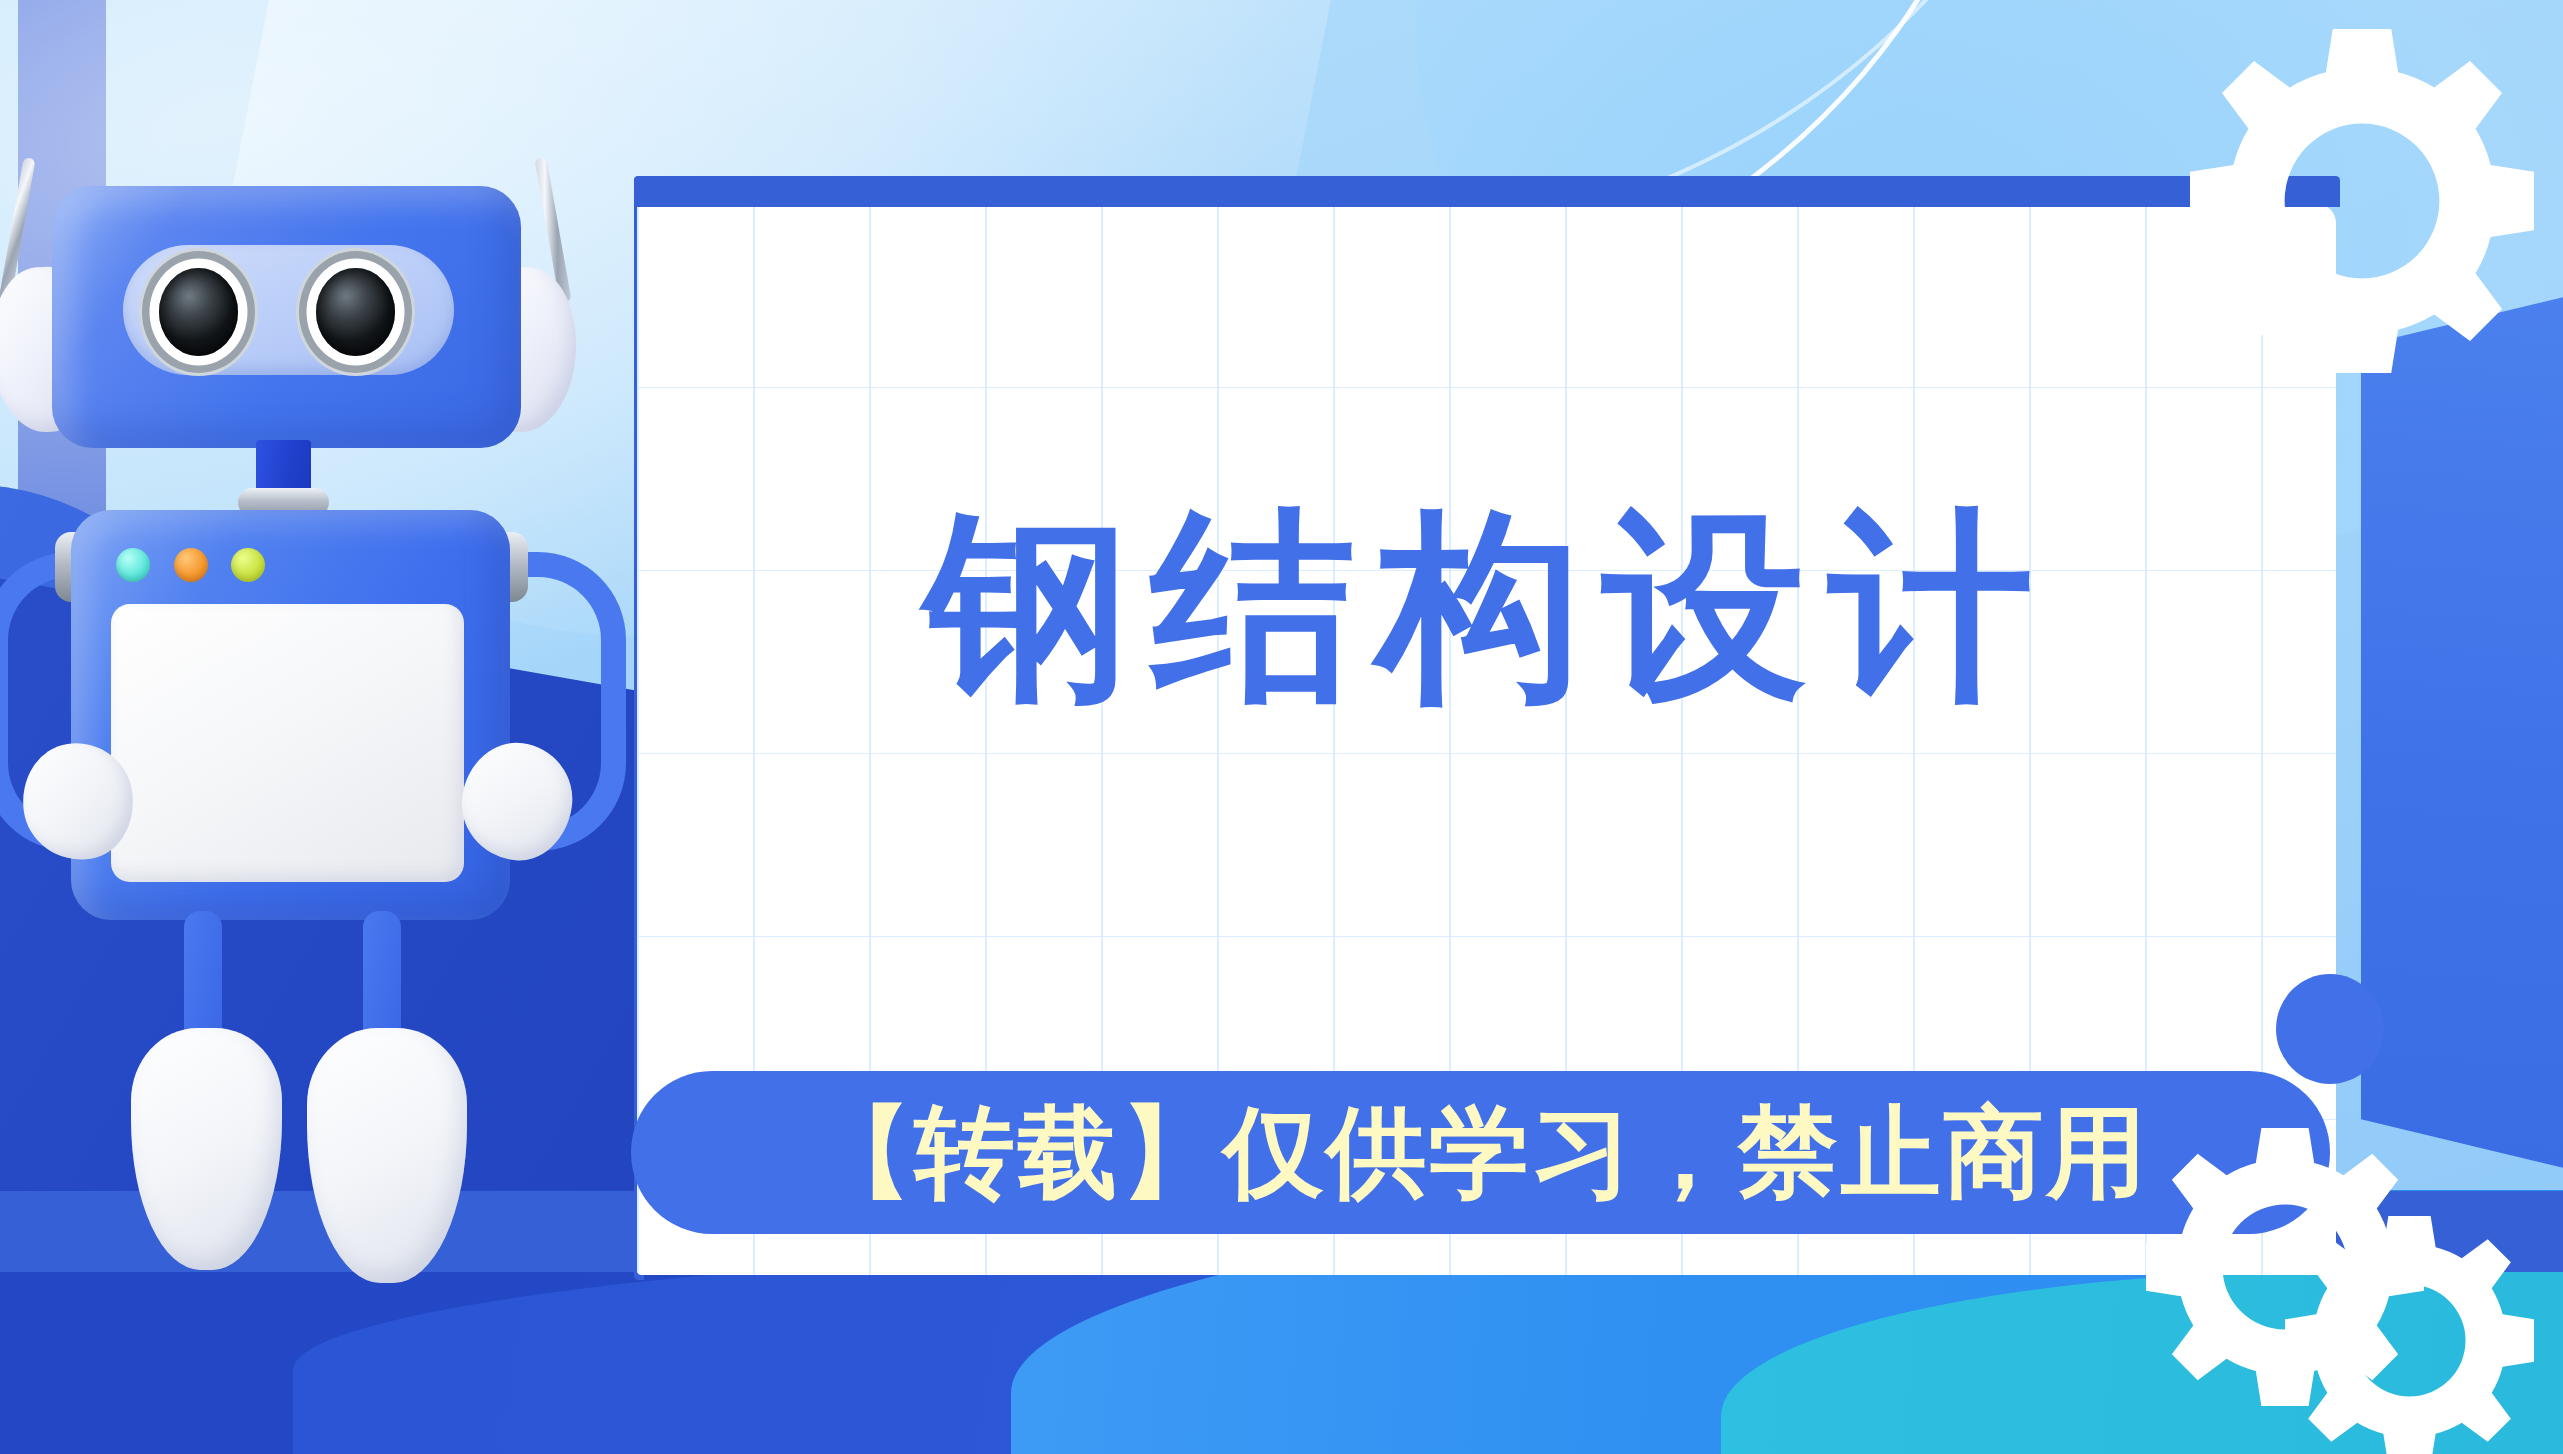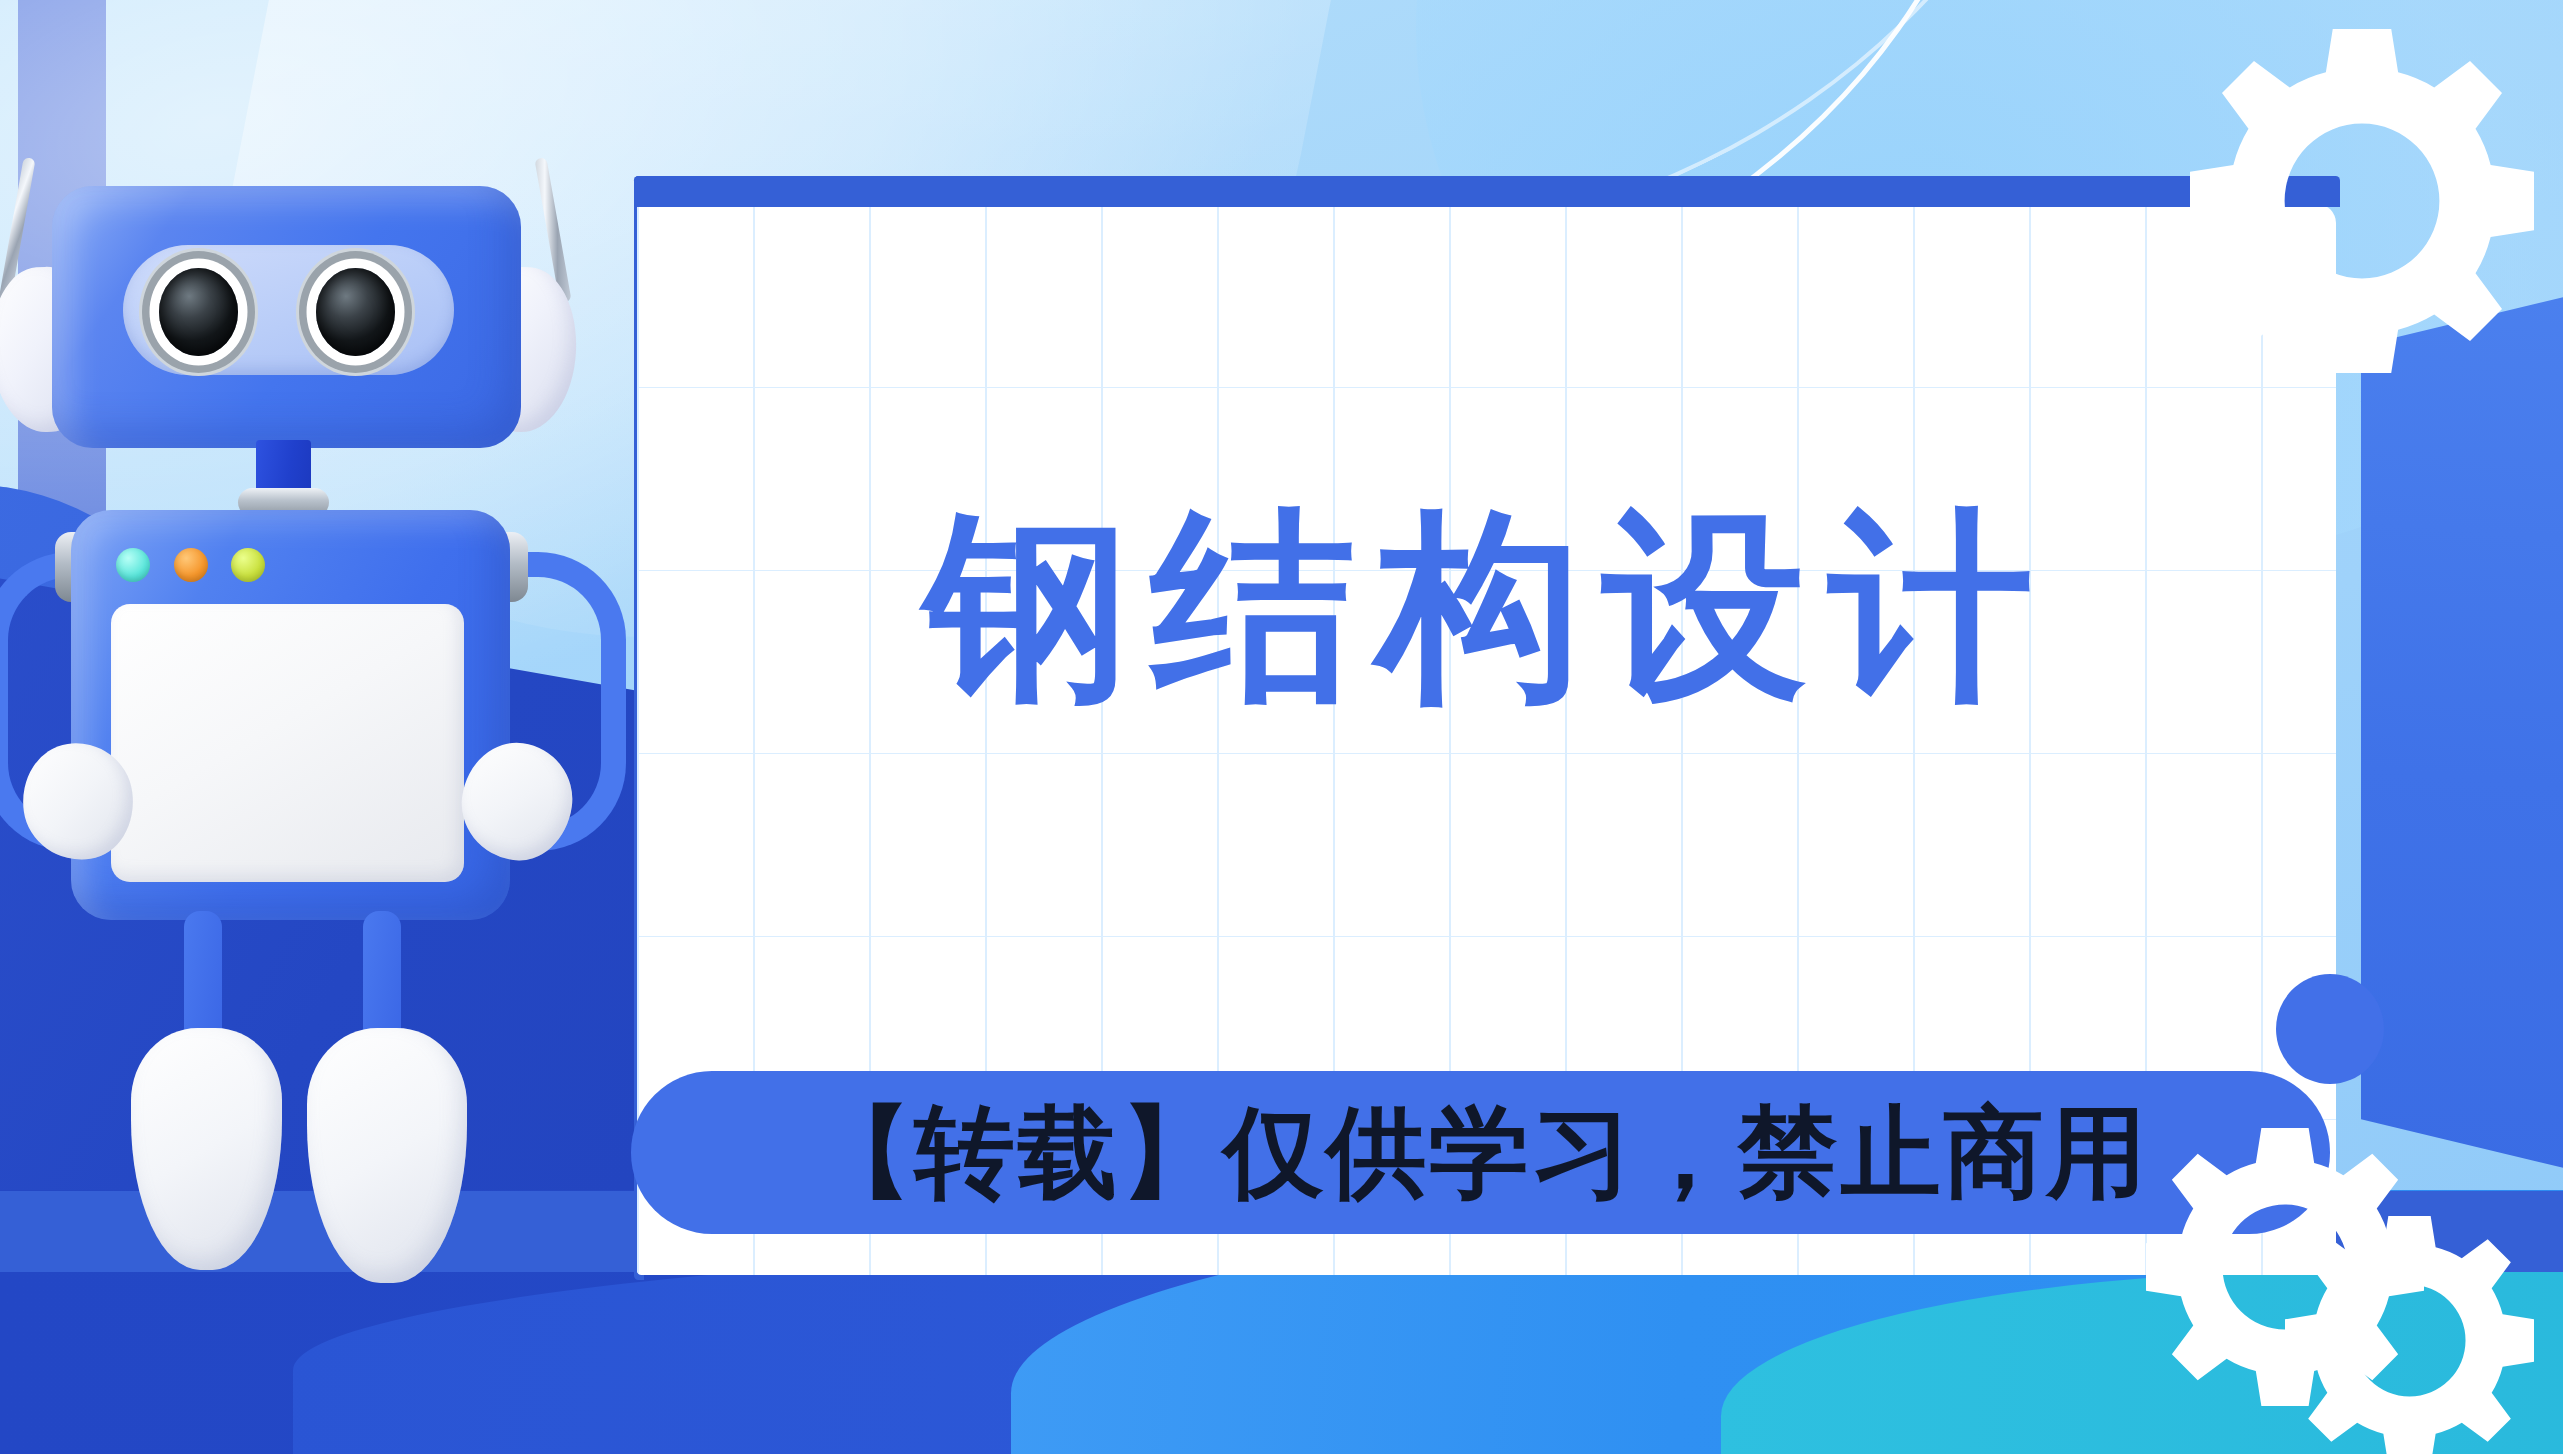--- a/index.html
+++ b/index.html
@@ -155,21 +155,21 @@
   
   #subtitle-pill{
     position:absolute;
     left:631px;top:1071px;
     width:1699px;height:163px;
     background:#4270e8;
     border-radius:81px;
     display:flex;align-items:center;justify-content:center;
   }
   #subtitle-text{
-    color:#0f172a;
+    color:#fef9c3;
     font-size:100px;
     font-weight:bold;
     letter-spacing:2.9px;
     line-height:1;
     white-space:nowrap;
     font-family:"DejaVu Sans","Liberation Sans",sans-serif;
   }
 
   
   .gear{position:absolute;}

